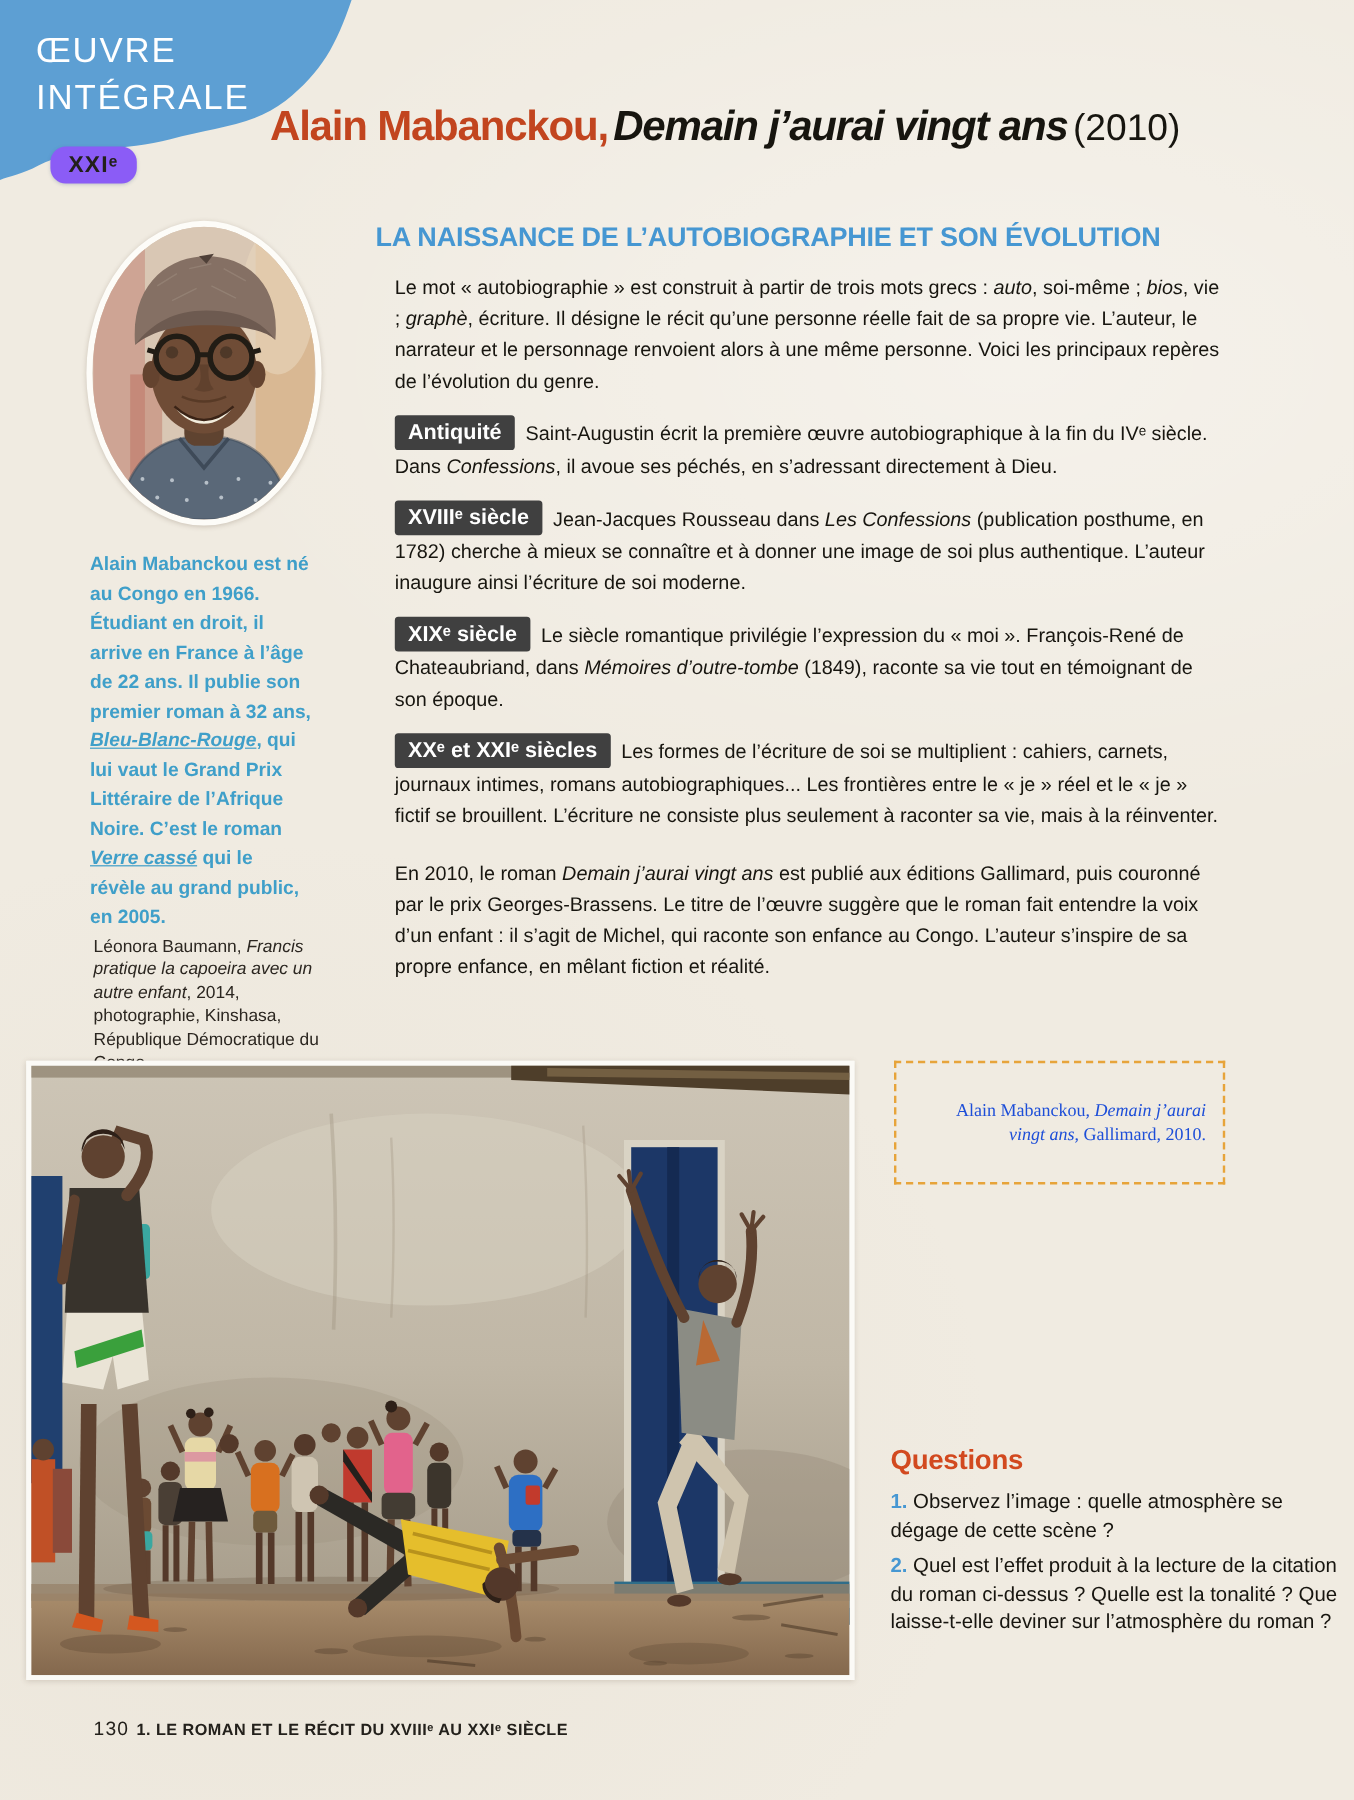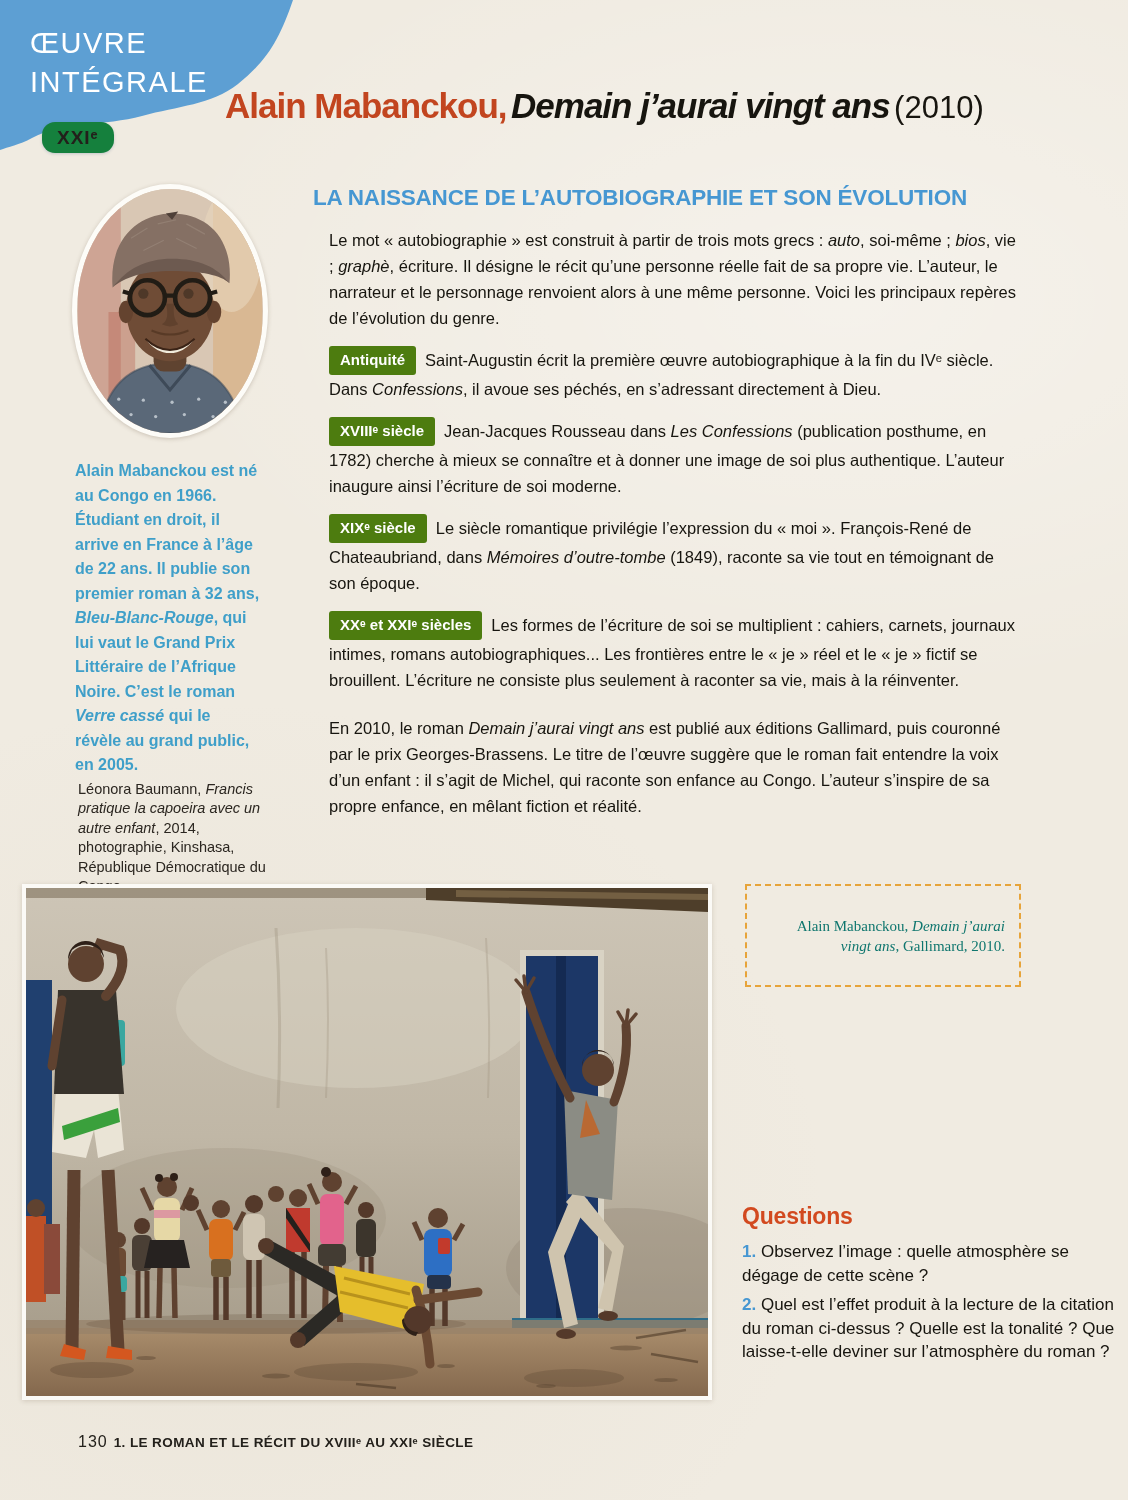--- a/index.html
+++ b/index.html
@@ -9,68 +9,68 @@
     background-image:radial-gradient(ellipse 700px 400px at 75% 20%, rgba(255,255,255,.35), rgba(255,255,255,0)),
                      radial-gradient(ellipse 600px 500px at 20% 80%, rgba(210,200,180,.18), rgba(210,200,180,0));
     font-family:"Liberation Sans",sans-serif;color:#1b1813;
     -webkit-font-smoothing:antialiased;
   }
   .abs{position:absolute;}
   
   #blob{left:0;top:0;width:300px;height:160px;}
   #tag{left:30px;top:24px;color:#ffffff;font-size:29px;line-height:39px;letter-spacing:1.5px;font-weight:400;}
   #century{
-    left:42px;top:122px;background:#15803d;border-radius:13px;padding:5px 15px 4px;
+    left:42px;top:122px;background:#8b5cf6;border-radius:13px;padding:5px 15px 4px;
     font-weight:700;font-size:19px;letter-spacing:1px;color:#23201b;
     box-shadow:0 1px 3px rgba(60,90,130,.25);
   }
   #title{left:225px;top:86px;white-space:nowrap;}
   #title .author{color:#c2451f;font-weight:700;font-size:35px;letter-spacing:-1px;}
   #title .work{color:#17150f;font-style:italic;font-weight:600;font-size:35px;letter-spacing:-1px;}
   #title .year{color:#17150f;font-weight:400;font-size:31px;}
   
   #portrait{
     left:72px;top:184px;width:186px;height:244px;border-radius:50%;
     border:5px solid #fdfcf8;overflow:hidden;background:#d9c8b8;
     box-shadow:0 1px 4px rgba(90,70,50,.25);
   }
   #portrait svg{display:block;width:100%;height:100%;}
   
   #bio{left:75px;top:443px;width:186px;color:#3f9fc9;font-weight:700;font-size:16px;line-height:24.5px;}
-  #bio .i{font-style:italic;}
+  #bio .i{font-style:italic;text-decoration:underline;}
   #caption{left:78px;top:765px;width:205px;font-size:14.5px;line-height:19.5px;color:#2b2620;}
   #caption .i{font-style:italic;}
   
   .main-col{left:313px;width:725px;}
   h2{margin:0 0 8px 0;color:#4697d2;font-size:22.5px;font-weight:700;letter-spacing:-.2px;}
   .body-p{margin:16px;font-size:16.5px;line-height:26px;color:#17150f;}
   .body-p .i{font-style:italic;}
   .tl{margin-top:11px;}
   .era{
-    display:inline-block;background:#4d7c0f;color:#ffffff;font-weight:700;font-size:15px;
+    display:inline-block;background:#404040;color:#ffffff;font-weight:700;font-size:18px;
     padding:1px 11px 2px;border-radius:3px;margin-right:9px;position:relative;top:-1px;
   }
   
   #photo{
     left:22px;top:884px;width:682px;height:508px;background:#fff;
     border:4px solid #fbfaf6;box-sizing:content-box;box-shadow:0 1px 5px rgba(90,70,50,.2);
   }
   #photo svg{display:block;width:682px;height:508px;}
   
   #quote{
     left:745px;top:884px;width:276px;box-sizing:border-box;
     border:2px dashed #e7a43a;padding:19px 14px 14px 21px;
   }
   #quote .qtext{
     font-family:"Liberation Serif",serif;font-size:18.5px;line-height:28.5px;
     color:#28221c;text-align:justify;margin:0;
   }
   #quote .attr{
     font-family:"Liberation Serif",serif;font-size:15px;line-height:20px;
-    color:#0f766e;text-align:right;margin-top:11px;
+    color:#1d4ed8;text-align:right;margin-top:11px;
   }
   #quote .attr .i{font-style:italic;}
   
   #questions{left:742px;top:1203px;width:388px;}
   #questions h3{margin:0 0 10px;color:#d2491f;font-size:23px;font-weight:700;letter-spacing:-.2px;}
   .q{font-size:17px;line-height:23.5px;color:#17150f;margin:0 0 6px;}
   .q .num{color:#4697d2;font-weight:700;}
   
   #footer{left:78px;top:1433px;display:flex;align-items:baseline;gap:6px;}
   #footer .pn{font-size:16px;color:#23201b;letter-spacing:1px;}

